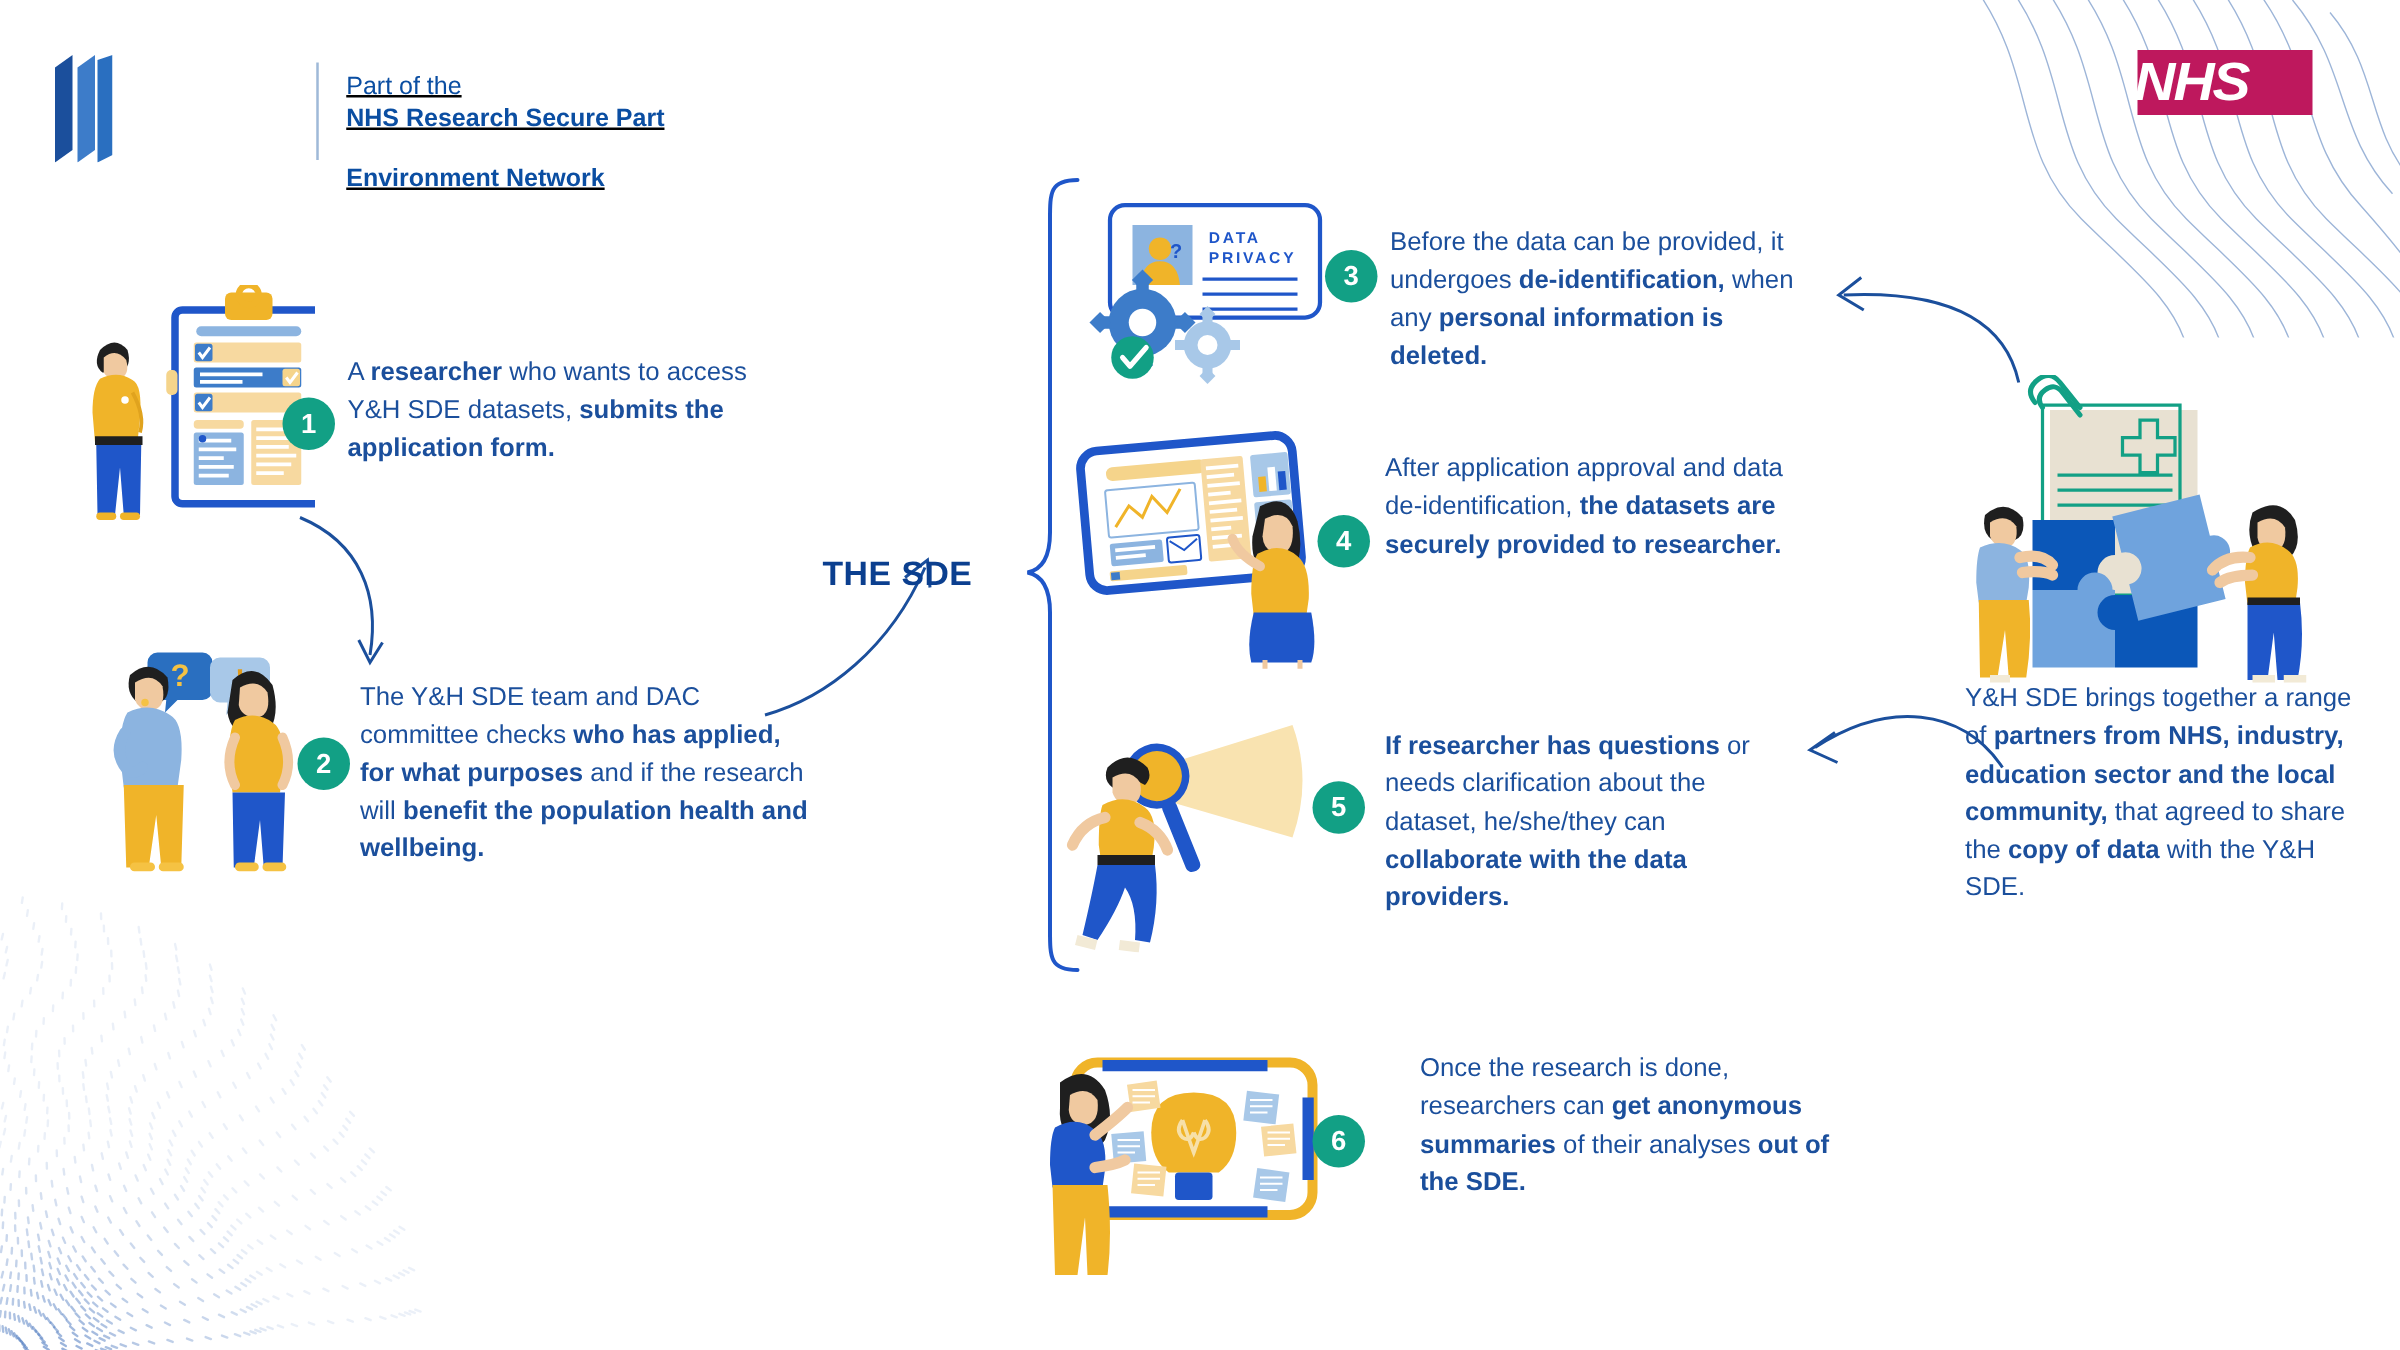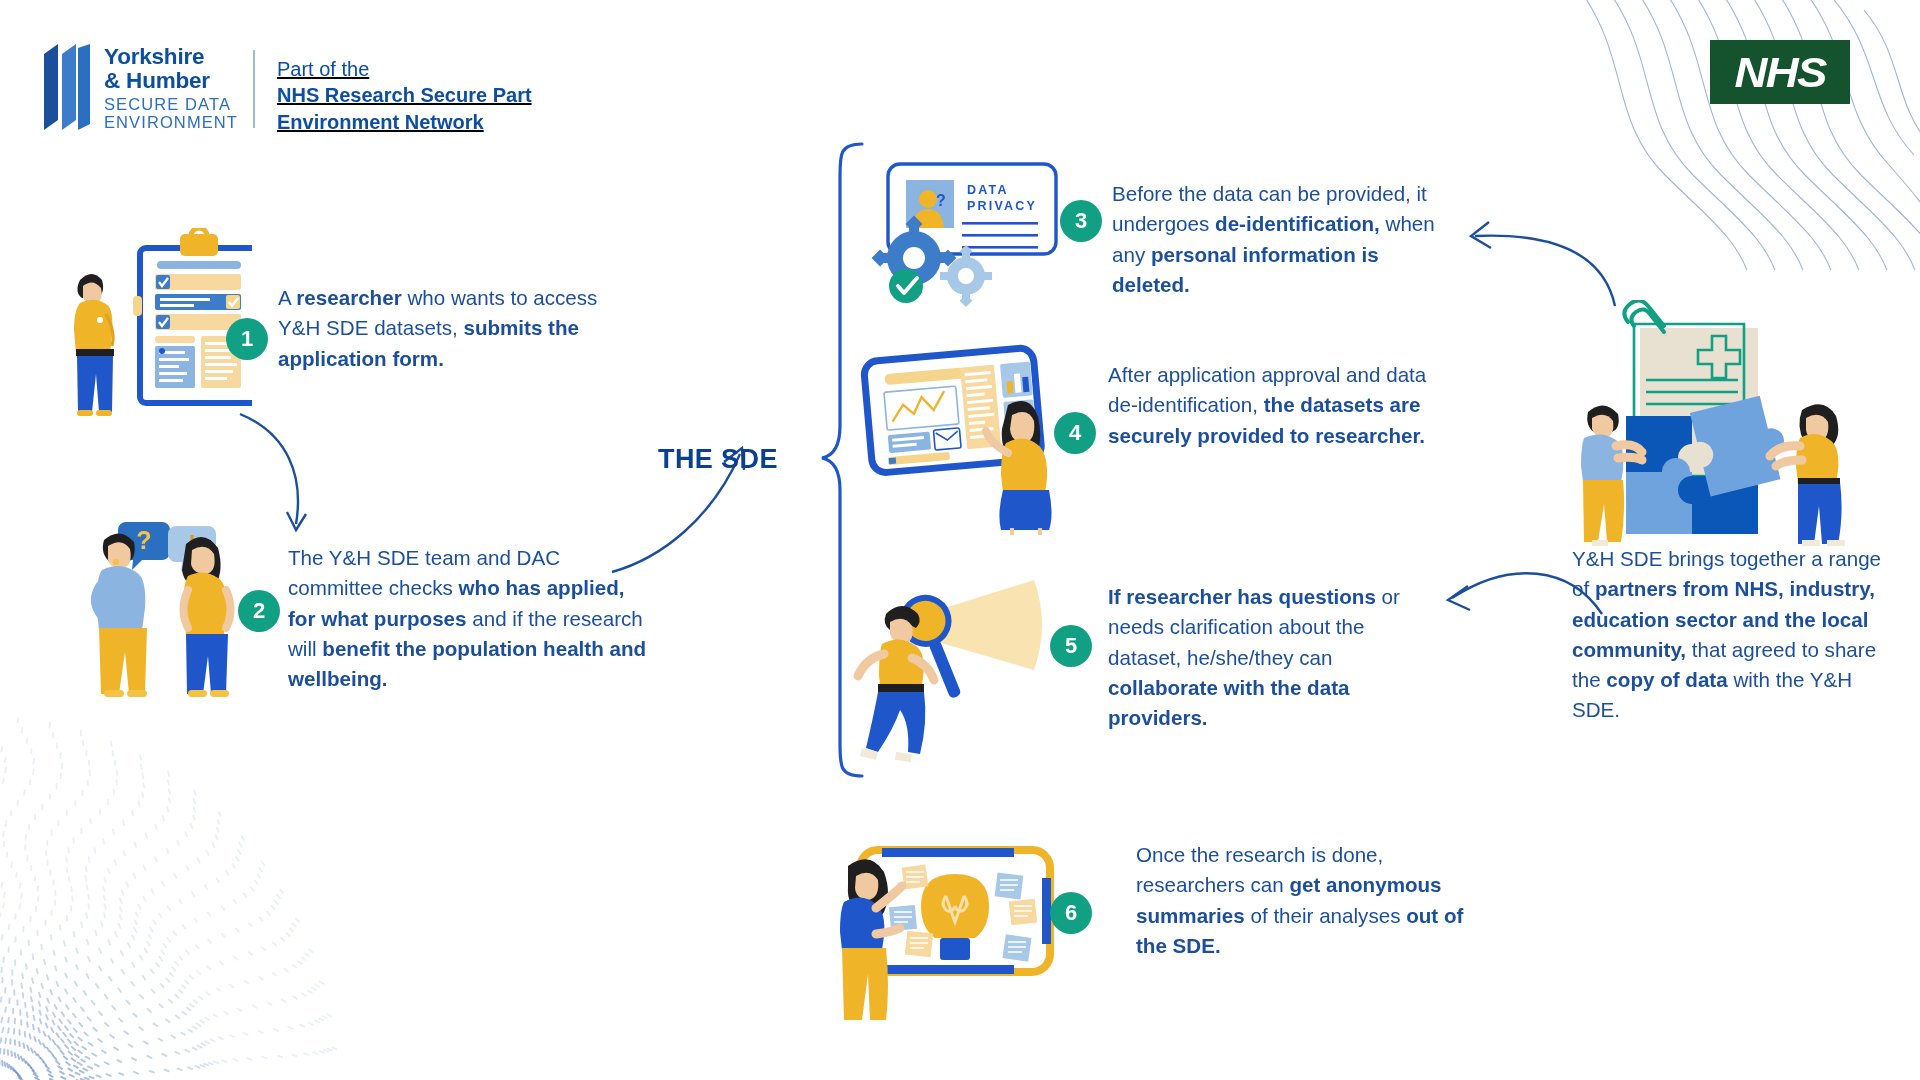--- a/index.html
+++ b/index.html
@@ -24,26 +24,26 @@
   .logo-mark { width: 46px; height: 86px; position: relative; margin-right: 14px; }
   .logo-text { line-height: 1.0; padding-top: 2px; }
   .logo-l1 { font-size: 22.5px; font-weight: 700; color: #0b4ea2; letter-spacing: -0.2px; }
   .logo-l2 { font-size: 22.5px; font-weight: 700; color: #0b4ea2; letter-spacing: -0.2px; margin-top:1px; }
   .logo-l3 { font-size: 16.5px; font-weight: 400; color: #2a6fc0; letter-spacing: 1.1px; margin-top: 4px; }
   .logo-l4 { font-size: 16.5px; font-weight: 400; color: #2a6fc0; letter-spacing: 1.1px; margin-top: 1px; }
   .logo-divider { position:absolute; left: 253px; top: 50px; width: 1.6px; height: 78px; background: #9fb9d8; }
   .partof { position: absolute; left: 277px; top: 56px; line-height: 1.32; text-decoration: underline; }
   .partof .l1 { font-size: 20px; color: #0b4ea2; font-weight: 400; }
   .partof .l2 { font-size: 20px; color: #0b4ea2; font-weight: 700; }
-  .partof .l3 { font-size: 20px; color: #0b4ea2; font-weight: 700; }
+  .partof .l3 { font-size: 20px; color: #0b4ea2; font-weight: 700; margin-top: 21px; }
 
   .nhs-logo {
     position: absolute; right: 70px; top: 40px;
-    width: 140px; height: 64px; background: #14532d;
-    display:flex; align-items:center; justify-content:center;
+    width: 140px; height: 52px; background: #be185d;
+    display:flex; align-items:center; 
   }
   .nhs-logo span {
     color:#fff; font-weight:700; font-style: italic;
     font-size: 43px; letter-spacing: -1.5px;
     font-family: "Liberation Sans", sans-serif;
     transform: scaleX(1.06);
   }
 
   
   .steptext {
@@ -785,26 +785,20 @@
   </svg>
 
   <div class="logo-block">
     <div class="logo-mark">
       <svg width="46" height="86" viewBox="0 0 46 86">
         <polygon points="0,10 14,0 14,76 0,86" fill="#1b4f9c"></polygon>
         <polygon points="18,10 32,0 32,76 18,86" fill="#3d7cc9"></polygon>
         <polygon points="34,4 46,0 46,80 34,86" fill="#2a6fc0"></polygon>
       </svg>
     </div>
-    <div class="logo-text">
-      <div class="logo-l1">Yorkshire</div>
-      <div class="logo-l2">&amp; Humber</div>
-      <div class="logo-l3">SECURE DATA</div>
-      <div class="logo-l4">ENVIRONMENT</div>
-    </div>
   </div>
   <div class="logo-divider"></div>
 
   <div class="partof">
     <div class="l1">Part of the</div>
     <div class="l2">NHS Research Secure Part</div>
     <div class="l3">Environment Network</div>
   </div>
 
   <div class="nhs-logo">

